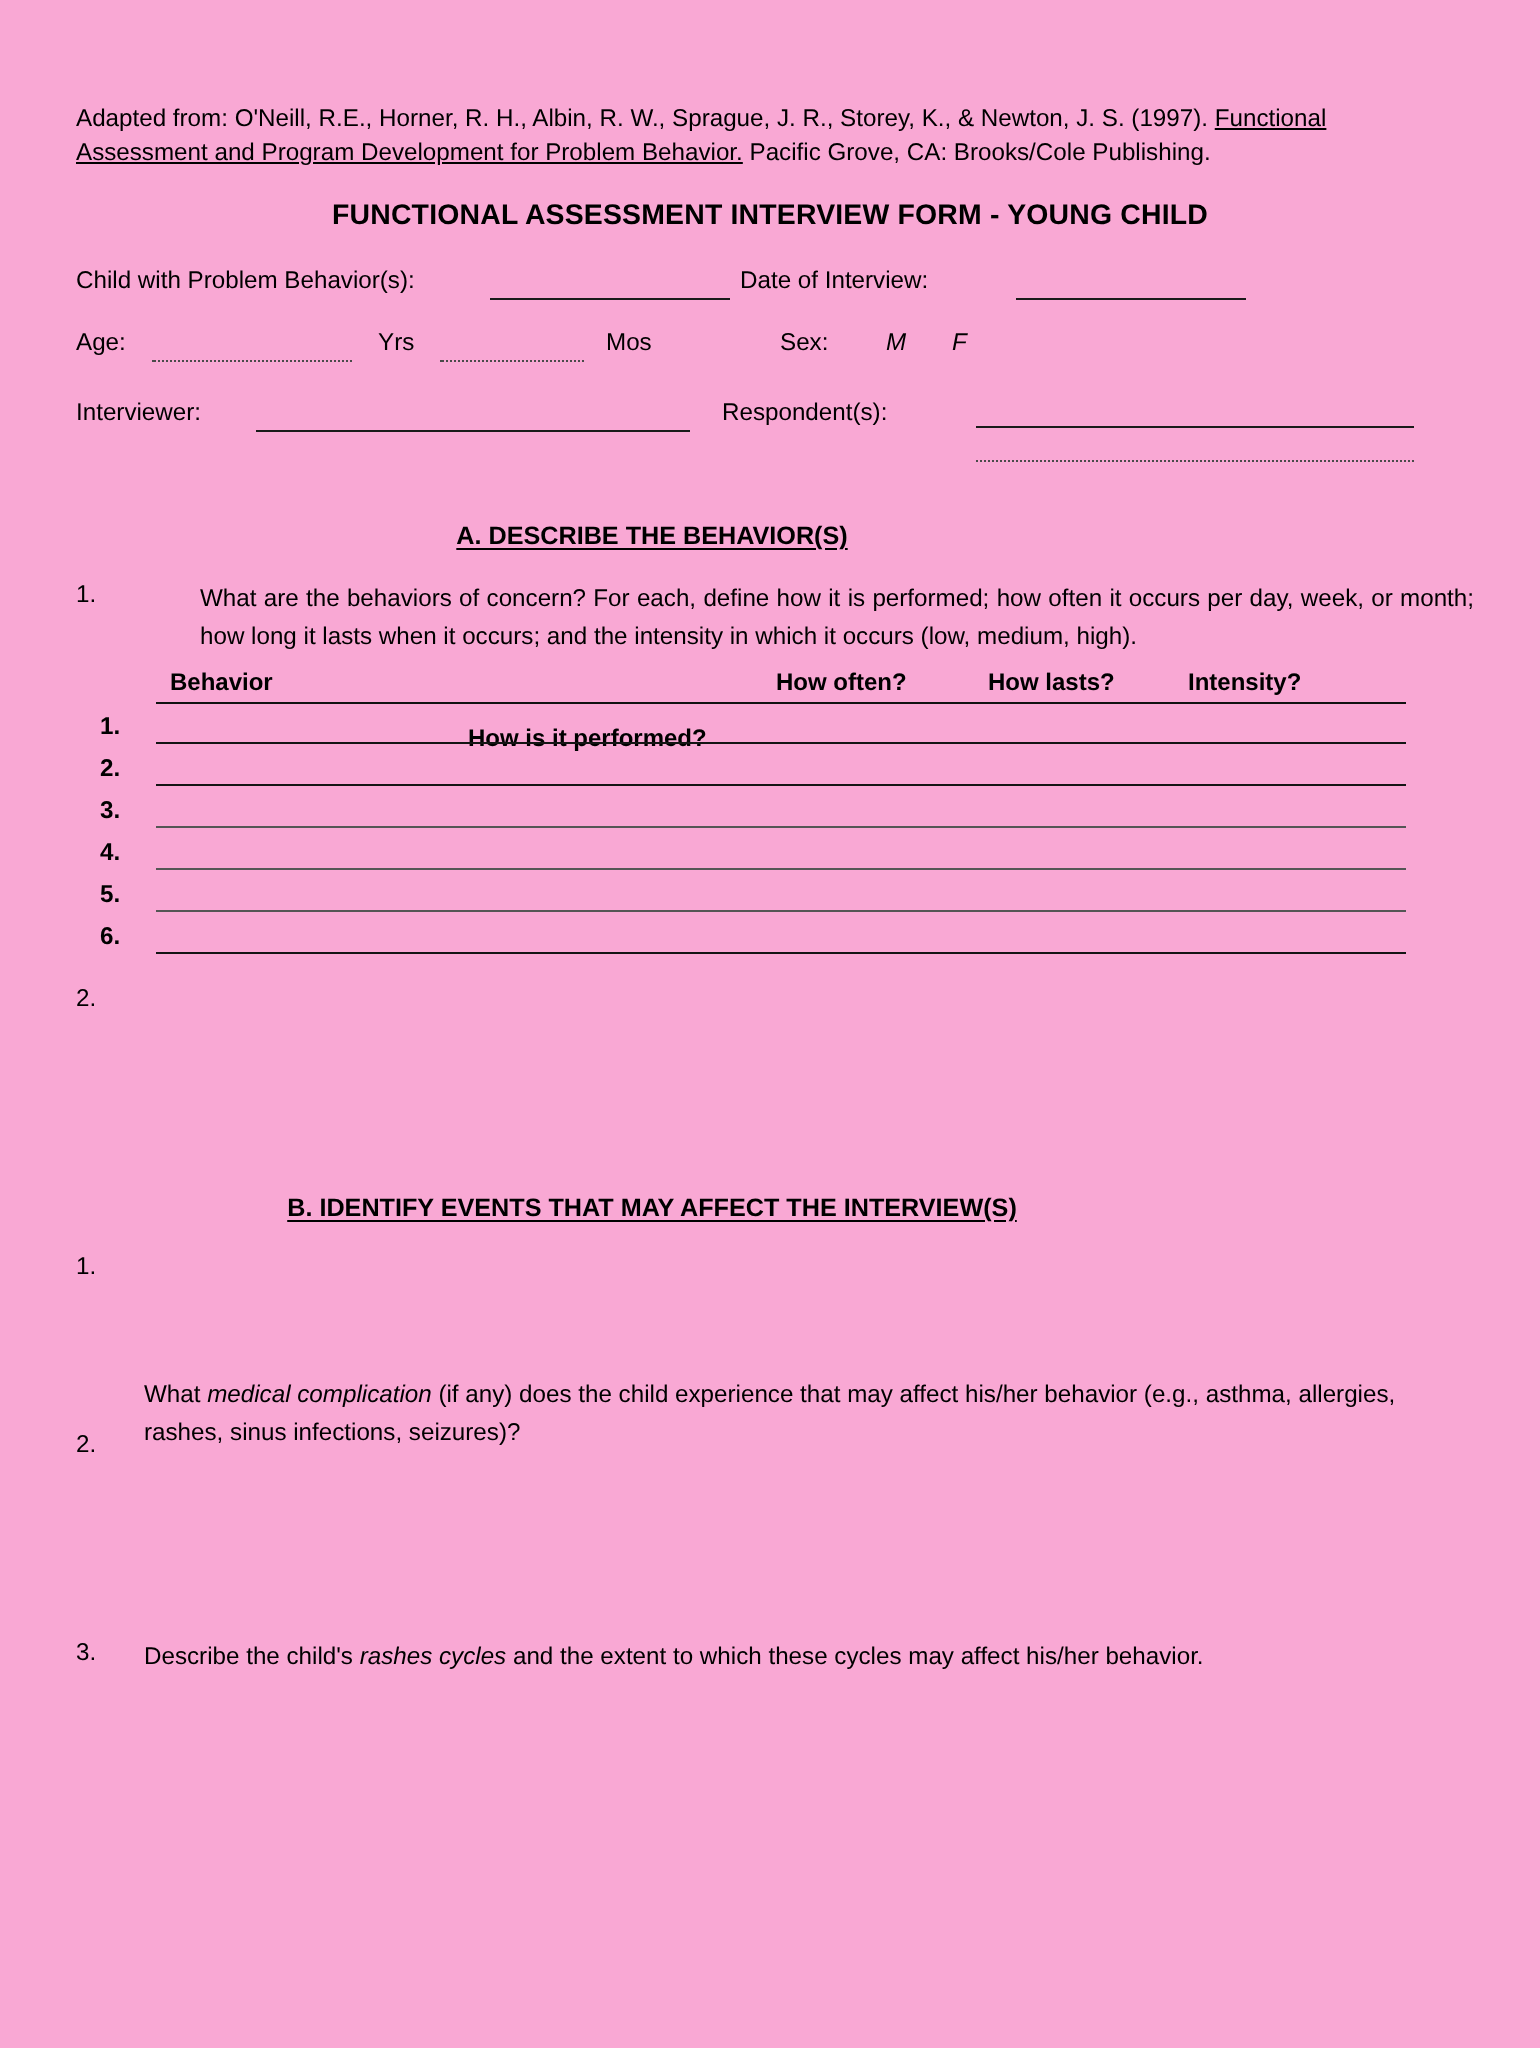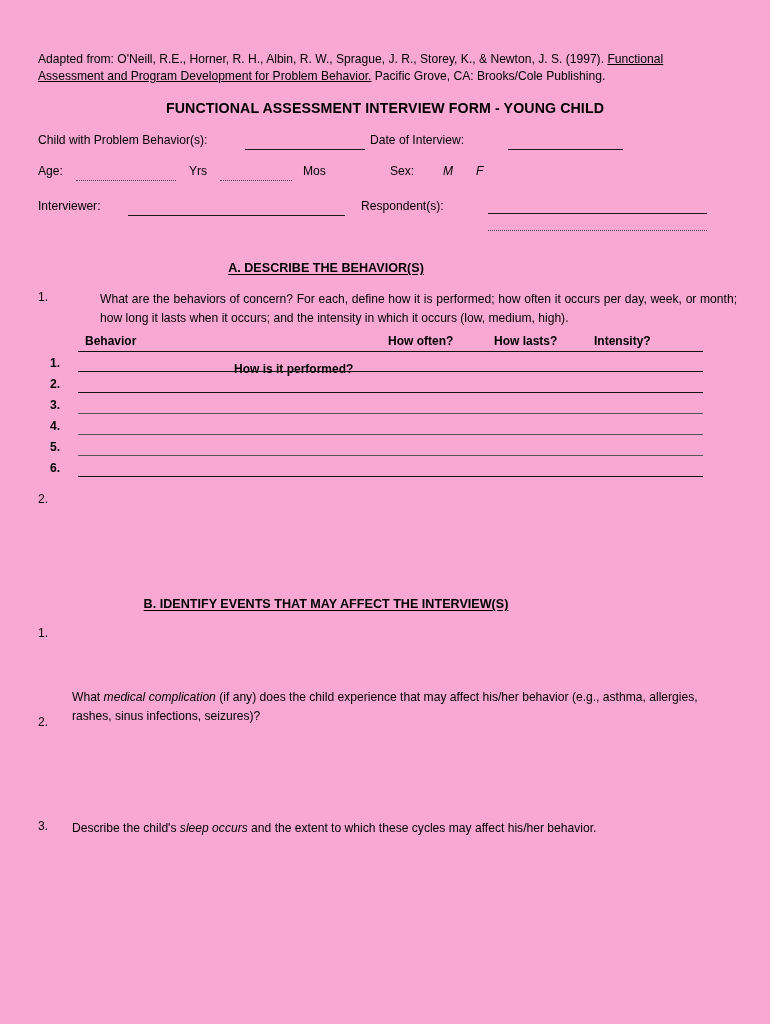--- a/index.html
+++ b/index.html
@@ -236,16 +236,16 @@
   <div class="section-head head-b"><span>B.  IDENTIFY EVENTS THAT MAY AFFECT THE INTERVIEW(S)</span></div>
 
   <div class="q-num n1b">1.</div>
   <div style="position:absolute; left:75px; top:650px; width:634px; height:52px;"></div>
 
   <div class="q-num n2b">2.</div>
   <div class="q q-body q2b" style="text-align:left;"><span>What </span><span class="ital">medical complication</span><span> (if any) does the child experience that may affect his/her behavior (e.g., asthma, allergies, rashes, sinus infections, seizures)?</span></div>
   <div style="position:absolute; left:72px; top:757px; width:637px; height:54px;"></div>
 
   <div class="q-num n3b">3.</div>
-  <div class="q q-body q3b" style="text-align:left;"><span>Describe the child's </span><span class="ital">sleep occurs</span><span> and the extent to which these cycles may affect his/her behavior.</span></div>
+  <div class="q q-body q3b" style="text-align:left;"><span>Describe the child's </span><span class="ital">rashes cycles</span><span> and the extent to which these cycles may affect his/her behavior.</span></div>
   <div style="position:absolute; left:72px; top:843px; width:637px; height:60px;"></div>
 
 </div>
 
 </body></html>

